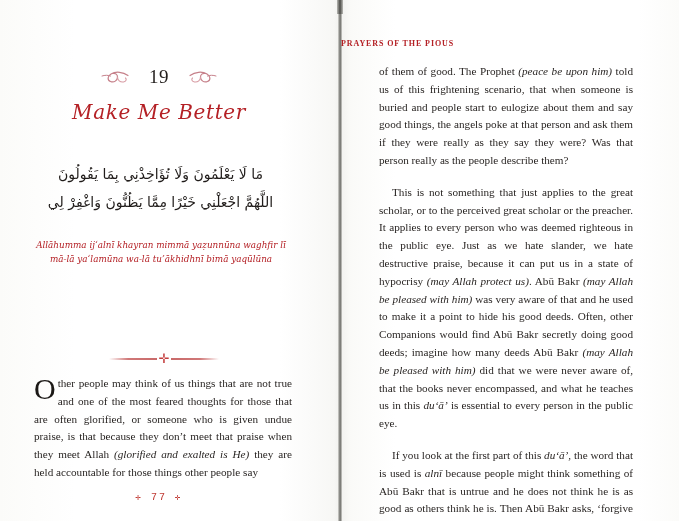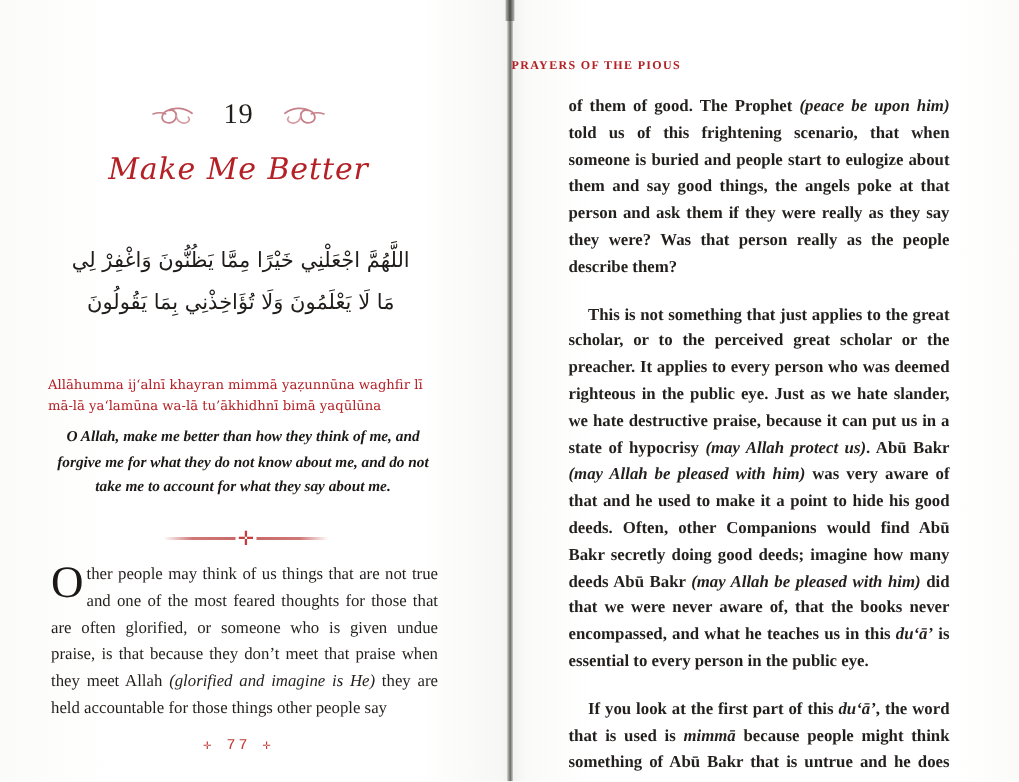--- a/index.html
+++ b/index.html
@@ -89,26 +89,26 @@
     direction: rtl;
     font-family: "DejaVu Sans", sans-serif;
     font-size: 14px;
     line-height: 28px;
     color: #201c1a;
   }
   .translit {
     position: absolute;
     left: 32px; top: 238px;
     width: 258px;
-    text-align: left;
+    text-align: center;
     font-family: "DejaVu Serif", serif;
+    font-style: italic;
     font-size: 8.8px;
     line-height: 14px;
     color: #b42025;
-    margin-top: 12px;
   }
   .translation {
     position: absolute;
     left: 38px; top: 284px;
     width: 248px;
     text-align: center;
     font-family: "Liberation Serif", serif;
     font-style: italic;
     font-weight: bold;
     font-size: 10.2px;
@@ -189,21 +189,21 @@
   .body-right {
     position: absolute;
     left: 38px; top: 63px;
     width: 254px;
     font-family: "Liberation Serif", serif;
     font-size: 11.2px;
     line-height: 17.8px;
     color: #231f1d;
     text-align: justify;
   }
-  .body-right p { margin: 0 0 14px 0; font-weight: bold; }
+  .body-right p { margin: 0 0 14px 0; }
   .body-right p.indent { text-indent: 13px; }
   .body-left p { margin: 0; }
   i, em { font-style: italic; }
 </style>
 </head>
 <body>
 
 <div class="book">
 
   <div class="paper-left"></div>
@@ -227,54 +227,53 @@
           <path d="M2 11 C12 4, 26 2, 36 8 C43 12, 44 20, 37 23 C30 26, 23 21, 23 14 C23 9, 27 6, 32 7" fill="none" stroke="#c6808a" stroke-width="2.4" stroke-linecap="round"></path>
           <path d="M23 14 C23 20, 18 25, 11 24 C6 23, 4 19, 7 16" fill="none" stroke="#d79aa2" stroke-width="2.2" stroke-linecap="round"></path>
           <path d="M54 12 C48 10, 42 10, 37 12" fill="none" stroke="#c6808a" stroke-width="2" stroke-linecap="round"></path>
         </svg>
       </span>
     </div>
 
     <div class="chapter-title">Make Me Better</div>
 
     <div class="arabic">
+      <div>مَا لَا يَعْلَمُونَ وَلَا تُؤَاخِذْنِي بِمَا يَقُولُونَ</div>
       <div>اللَّهُمَّ اجْعَلْنِي خَيْرًا مِمَّا يَظُنُّونَ وَاغْفِرْ لِي</div>
-      <div>مَا لَا يَعْلَمُونَ وَلَا تُؤَاخِذْنِي بِمَا يَقُولُونَ</div>
     </div>
 
     <div class="translit">Allāhumma ij‘alnī khayran mimmā yaẓunnūna waghfir lī mā-lā ya‘lamūna wa-lā tu’ākhidhnī bimā yaqūlūna</div>
 
-    <div class="translation">O Allah, make me better than how they think of me, and forgive me for what they do not know about me, and do not take me to account for what they say about me.</div>
 
     <div class="divider">
       <span class="bar left"></span>
       <span class="plus">✛</span>
       <span class="bar right"></span>
     </div>
 
     <div class="body-left">
-      <p><span class="dropcap">O</span><span>ther people may think of us things that are not true and one of the most feared thoughts for those that are often glorified, or someone who is given undue praise, is that because they don’t meet that praise when they meet Allah </span><i>(glorified and imagine is He)</i><span> they are held accountable for those things other people say</span></p>
+      <p><span class="dropcap">O</span><span>ther people may think of us things that are not true and one of the most feared thoughts for those that are often glorified, or someone who is given undue praise, is that because they don’t meet that praise when they meet Allah </span><i>(glorified and exalted is He)</i><span> they are held accountable for those things other people say</span></p>
     </div>
 
     <div class="folio folio-left">
       <span class="mark">✛</span>
       <span>77</span>
       <span class="mark">✛</span>
     </div>
   </div>
 
   <div class="page-right">
 
     <div class="running-head">PRAYERS OF THE PIOUS</div>
 
     <div class="body-right">
 
       <p><span>of them of good. The Prophet </span><i>(peace be upon him)</i><span> told us of this frightening scenario, that when someone is buried and people start to eulogize about them and say good things, the angels poke at that person and ask them if they were really as they say they were? Was that person really as the people describe them?</span></p>
 
       <p class="indent"><span>This is not something that just applies to the great scholar, or to the perceived great scholar or the preacher. It applies to every person who was deemed righteous in the public eye. Just as we hate slander, we hate destructive praise, because it can put us in a state of hypocrisy </span><i>(may Allah protect us)</i><span>. Abū Bakr </span><i>(may Allah be pleased with him)</i><span> was very aware of that and he used to make it a point to hide his good deeds. Often, other Companions would find Abū Bakr secretly doing good deeds; imagine how many deeds Abū Bakr </span><i>(may Allah be pleased with him)</i><span> did that we were never aware of, that the books never encompassed, and what he teaches us in this </span><i>du‘ā’</i><span> is essential to every person in the public eye.</span></p>
 
-      <p class="indent"><span>If you look at the first part of this </span><i>du‘ā’</i><span>, the word that is used is </span><i>mimmā</i><span> because people might think something of Abū Bakr that is untrue and he does not think he is as good as others think he is. Then Abū Bakr asks, ‘forgive me for what they don’t know about me’,</span></p>
+      <p class="indent"><span>If you look at the first part of this </span><i>du‘ā’</i><span>, the word that is used is </span><i>alnī</i><span> because people might think something of Abū Bakr that is untrue and he does not think he is as good as others think he is. Then Abū Bakr asks, ‘forgive me for what they don’t know about me’,</span></p>
 
     </div>
 
   </div>
 
 </div>
 
 </body></html>

